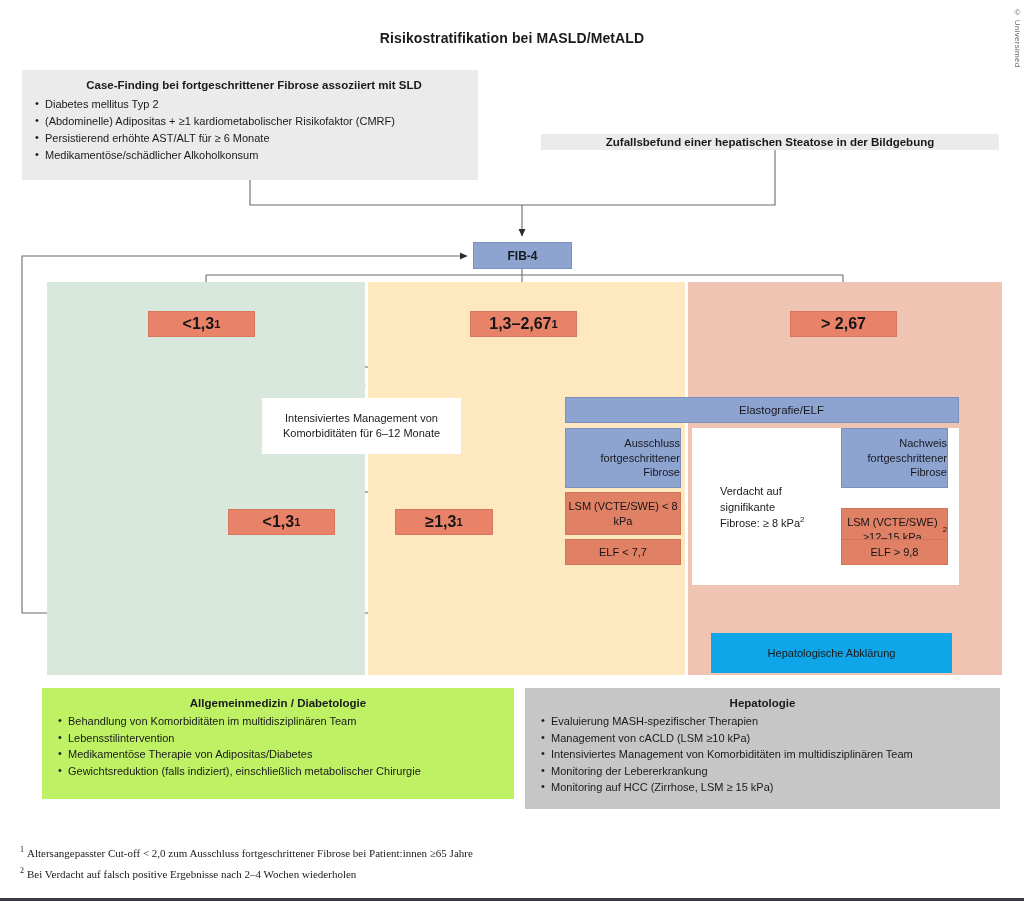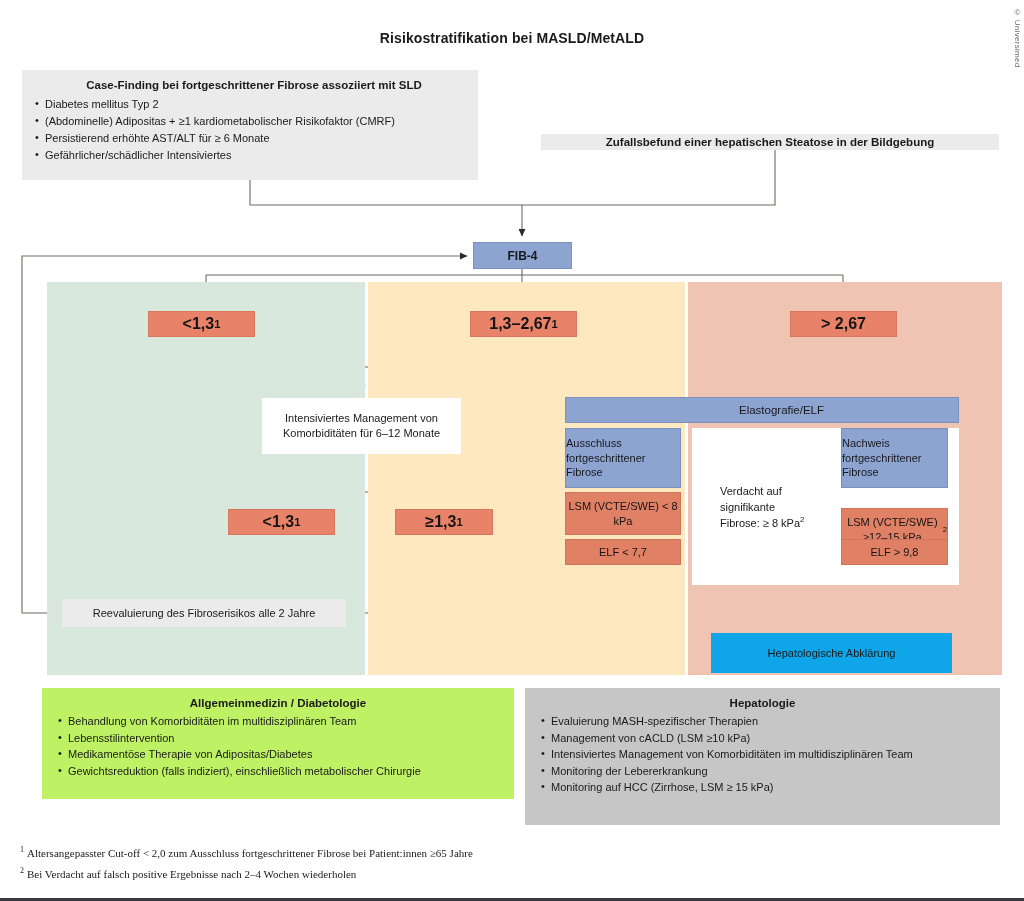--- a/index.html
+++ b/index.html
@@ -102,21 +102,21 @@
     left:565px;top:397px;width:394px;height:26px;
     background:#8da4d0;border:1px solid #7b90bd;
     display:flex;align-items:center;justify-content:center;
     font-size:11.5px;color:#18181f;padding-left:39px;
   }
 
   
   .bluebox{
     background:#8da4d0;border:1px solid #7b90bd;
     display:flex;align-items:center;justify-content:center;
-    text-align:left;font-size:11px;line-height:14.5px;color:#18181f;
+    text-align:right;font-size:11px;line-height:14.5px;color:#18181f;
   }
   .salmonbox{
     background:#e08065;border:1px solid #d0755c;
     display:flex;align-items:center;justify-content:center;
     text-align:center;font-size:11px;line-height:14.5px;color:#151515;
   }
   #excl-title{left:565px;top:428px;width:116px;height:60px;}
   #excl-lsm{left:565px;top:492px;width:116px;height:43px;}
   #excl-elf{left:565px;top:539px;width:116px;height:26px;}
 
@@ -143,21 +143,21 @@
     display:flex;align-items:center;justify-content:center;
     font-size:11px;
   }
 
   
   #allgemein{
     left:42px;top:688px;width:472px;height:111px;
     background:#bef264;padding:9px 14px 0 14px;
   }
   #hepatologie{
-    left:525px;top:688px;width:475px;height:137px;
+    left:525px;top:688px;width:475px;height:121px;
     background:#c6c6c6;padding:9px 14px 0 14px;
   }
   .spec-hd{text-align:center;font-weight:bold;font-size:11.5px;margin-bottom:4px;}
   .spec-list{margin:0;padding:0;list-style:none;}
   .spec-list li{
     font-size:11px;line-height:16.5px;position:relative;padding-left:12px;
   }
   .spec-list li:before{content:"•";position:absolute;left:2px;top:-1px;}
 
   
@@ -220,21 +220,21 @@
       <path d="M894,565 L894,627" marker-end="url(#ah)"></path>
     </g>
   </svg>
 
   <div class="abs greybox" id="casefinding">
     <div class="hd">Case-Finding bei fortgeschrittener Fibrose assoziiert mit SLD</div>
     <ul>
       <li>Diabetes mellitus Typ 2</li>
       <li>(Abdominelle) Adipositas + ≥1 kardiometabolischer Risikofaktor (CMRF)</li>
       <li>Persistierend erhöhte AST/ALT für ≥ 6 Monate</li>
-      <li>Gefährlicher/schädlicher Intensiviertes</li>
+      <li>Medikamentöse/schädlicher Alkoholkonsum</li>
     </ul>
   </div>
 
   <div class="abs greybox" id="incidental">Zufallsbefund einer hepatischen Steatose in der Bildgebung</div>
 
   <div class="abs" id="fib4">FIB-4</div>
 
   <div class="abs" id="panel-green"></div>
   <div class="abs" id="panel-orange"></div>
   <div class="abs" id="panel-pink"></div>
@@ -274,21 +274,20 @@
   <div class="abs" id="white-inner"></div>
   <div class="abs" id="suspect"><span>Verdacht auf signifikante Fibrose: ≥ 8 kPa</span><sup>2</sup></div>
 
   <div class="abs bluebox" id="conf-title">Nachweis fortgeschrittener Fibrose</div>
   <div class="abs salmonbox" id="conf-lsm">
       <span>LSM (VCTE/SWE) ≥12–15 kPa</span>
       <sup>2</sup>
     </div>
   <div class="abs salmonbox" id="conf-elf">ELF &gt; 9,8</div>
 
-  <div class="abs" id="reeval">Reevaluierung des Fibroserisikos alle 2 Jahre</div>
   <div class="abs" id="hepabkl">Hepatologische Abklärung</div>
 
   <div class="abs" id="allgemein">
     <div class="spec-hd">Allgemeinmedizin / Diabetologie</div>
     <ul class="spec-list">
       <li>Behandlung von Komorbiditäten im multidisziplinären Team</li>
       <li>Lebensstilintervention</li>
       <li>Medikamentöse Therapie von Adipositas/Diabetes</li>
       <li>Gewichtsreduktion (falls indiziert), einschließlich metabolischer Chirurgie</li>
     </ul>

